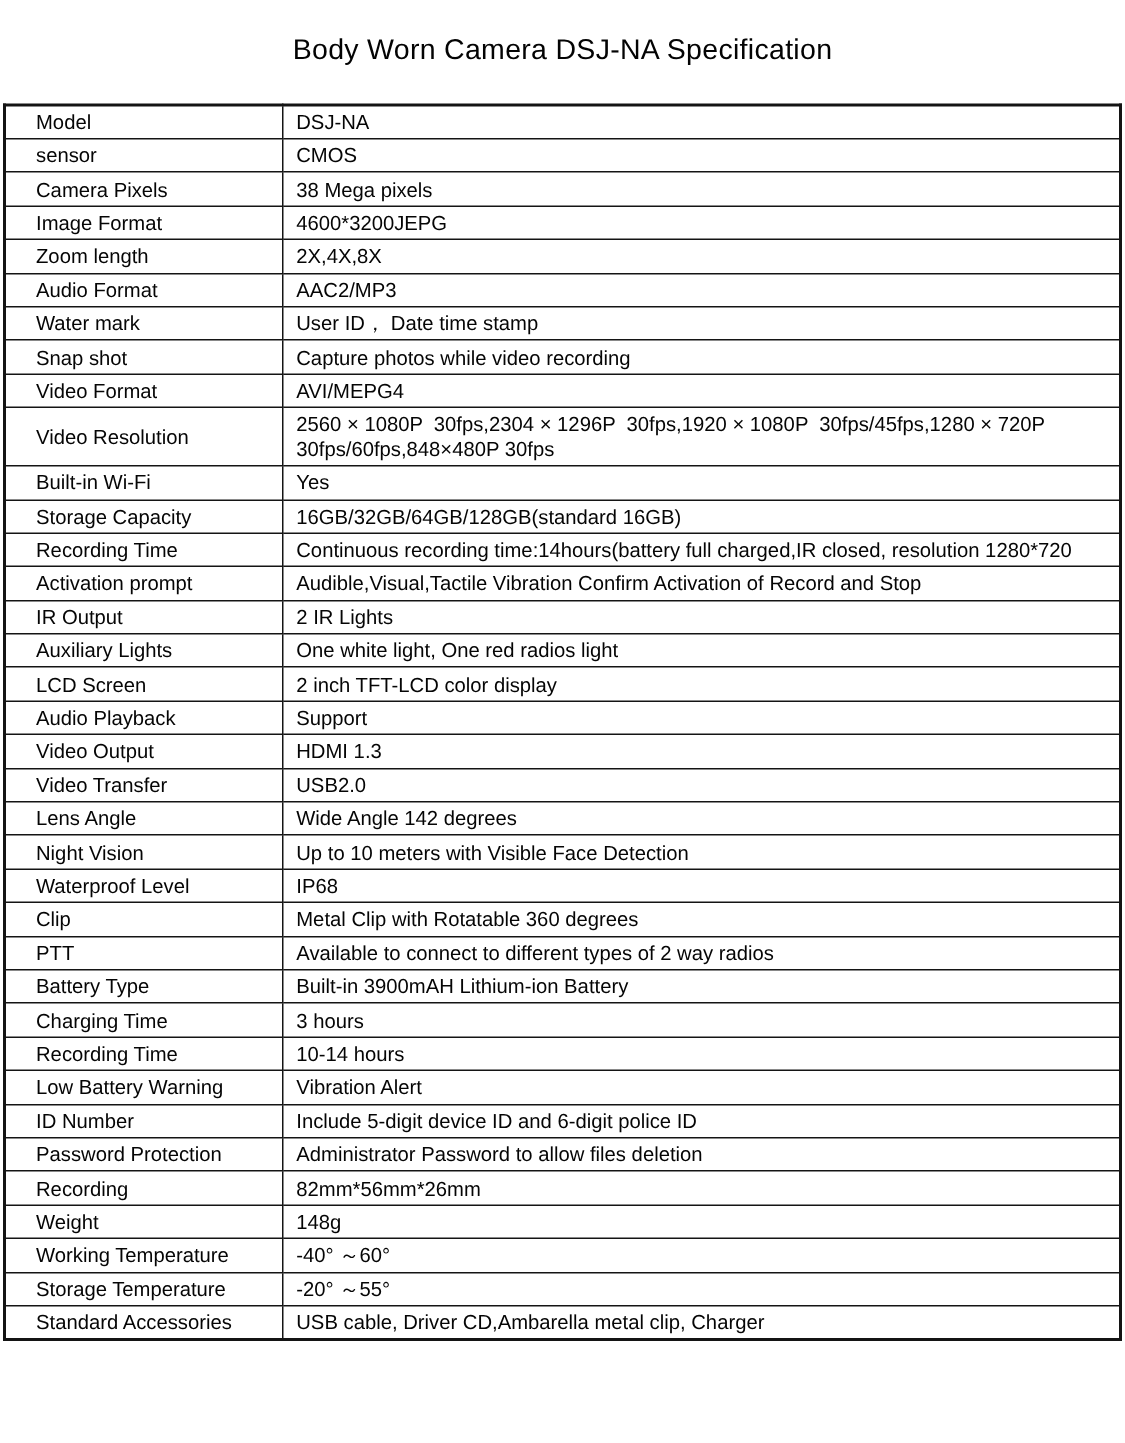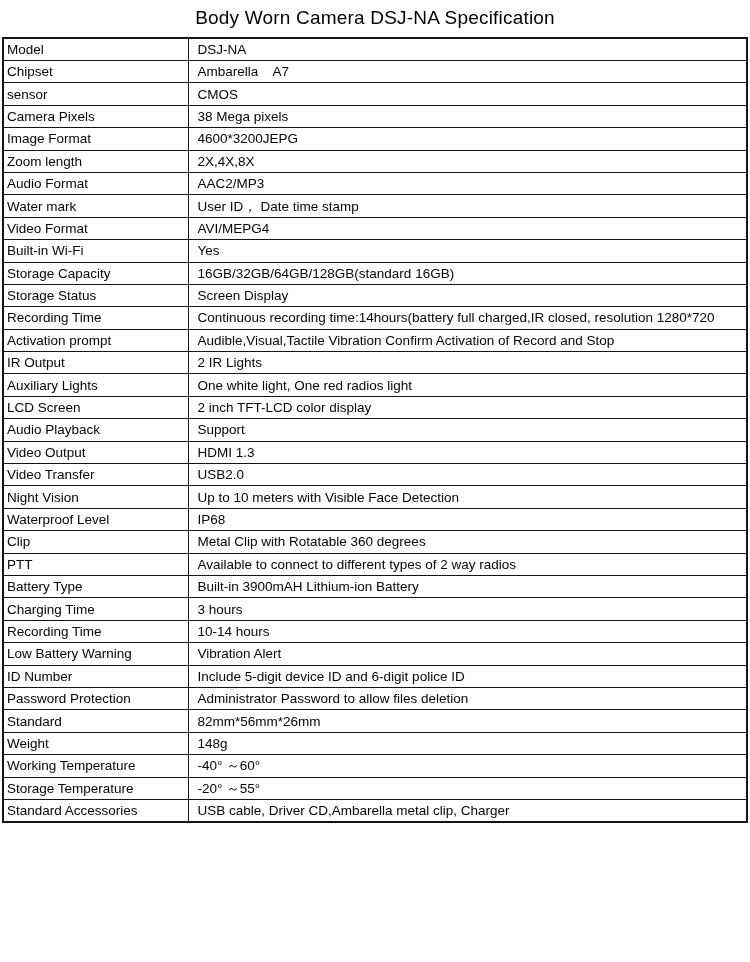--- a/index.html
+++ b/index.html
@@ -11,21 +11,21 @@
     background: #ffffff;
     font-family: "Liberation Sans", sans-serif;
     color: #000000;
   }
   .page {
     width: 750px;
     height: 962px;
     overflow: hidden;
   }
   .title {
-    margin: 0;
+    margin: 16px;
     padding: 7px 0 8px 0;
     text-align: center;
     font-size: 19px;
     font-weight: normal;
     letter-spacing: 0.2px;
     color: #030303;
   }
   table.spec {
     border-collapse: collapse;
     table-layout: fixed;
@@ -37,21 +37,21 @@
   td {
     border: 1px solid #141414;
     font-size: 13.5px;
     line-height: 17px;
     vertical-align: middle;
     padding: 2px 6px 2px 9px;
     color: #050505;
   }
   tr { height: 22.4px; }
   td.label-cell {
-    padding-left: 3px;
+    padding-left: 20px;
   }
   td.value-cell {
     white-space: pre-wrap;
     word-break: normal;
   }
 </style>
 </head>
 <body>
 
 <div class="page">
@@ -62,24 +62,20 @@
       <col class="c-label">
       <col class="c-value">
     </colgroup>
     <tbody id="spec-body">
 
         <tr>
           <td class="label-cell">Model</td>
           <td class="value-cell">DSJ-NA</td>
         </tr>
 
-        <tr>
-          <td class="label-cell">Chipset</td>
-          <td class="value-cell">Ambarella    A7</td>
-        </tr>
 
         <tr>
           <td class="label-cell">sensor</td>
           <td class="value-cell">CMOS</td>
         </tr>
 
         <tr>
           <td class="label-cell">Camera Pixels</td>
           <td class="value-cell">38 Mega pixels</td>
         </tr>
@@ -97,41 +93,45 @@
         <tr>
           <td class="label-cell">Audio Format</td>
           <td class="value-cell">AAC2/MP3</td>
         </tr>
 
         <tr>
           <td class="label-cell">Water mark</td>
           <td class="value-cell">User ID， Date time stamp</td>
         </tr>
 
+        <tr>
+          <td class="label-cell">Snap shot</td>
+          <td class="value-cell">Capture photos while video recording</td>
+        </tr>
 
         <tr>
           <td class="label-cell">Video Format</td>
           <td class="value-cell">AVI/MEPG4</td>
         </tr>
 
+        <tr>
+          <td class="label-cell">Video Resolution</td>
+          <td class="value-cell">2560 × 1080P  30fps,2304 × 1296P  30fps,1920 × 1080P  30fps/45fps,1280 × 720P 30fps/60fps,848×480P 30fps</td>
+        </tr>
 
         <tr>
           <td class="label-cell">Built-in Wi-Fi</td>
           <td class="value-cell">Yes</td>
         </tr>
 
         <tr>
           <td class="label-cell">Storage Capacity</td>
           <td class="value-cell">16GB/32GB/64GB/128GB(standard 16GB)</td>
         </tr>
 
-        <tr>
-          <td class="label-cell">Storage Status</td>
-          <td class="value-cell">Screen Display</td>
-        </tr>
 
         <tr>
           <td class="label-cell">Recording Time</td>
           <td class="value-cell">Continuous recording time:14hours(battery full charged,IR closed, resolution 1280*720</td>
         </tr>
 
 
         <tr>
           <td class="label-cell">Activation prompt</td>
           <td class="value-cell">Audible,Visual,Tactile Vibration Confirm Activation of Record and Stop</td>
@@ -160,20 +160,24 @@
         <tr>
           <td class="label-cell">Video Output</td>
           <td class="value-cell">HDMI 1.3</td>
         </tr>
 
         <tr>
           <td class="label-cell">Video Transfer</td>
           <td class="value-cell">USB2.0</td>
         </tr>
 
+        <tr>
+          <td class="label-cell">Lens Angle</td>
+          <td class="value-cell">Wide Angle 142 degrees</td>
+        </tr>
 
         <tr>
           <td class="label-cell">Night Vision</td>
           <td class="value-cell">Up to 10 meters with Visible Face Detection</td>
         </tr>
 
         <tr>
           <td class="label-cell">Waterproof Level</td>
           <td class="value-cell">IP68</td>
         </tr>
@@ -212,21 +216,21 @@
           <td class="label-cell">ID Number</td>
           <td class="value-cell">Include 5-digit device ID and 6-digit police ID</td>
         </tr>
 
         <tr>
           <td class="label-cell">Password Protection</td>
           <td class="value-cell">Administrator Password to allow files deletion</td>
         </tr>
 
         <tr>
-          <td class="label-cell">Standard</td>
+          <td class="label-cell">Recording</td>
           <td class="value-cell">82mm*56mm*26mm</td>
         </tr>
 
         <tr>
           <td class="label-cell">Weight</td>
           <td class="value-cell">148g</td>
         </tr>
 
         <tr>
           <td class="label-cell">Working Temperature</td>

